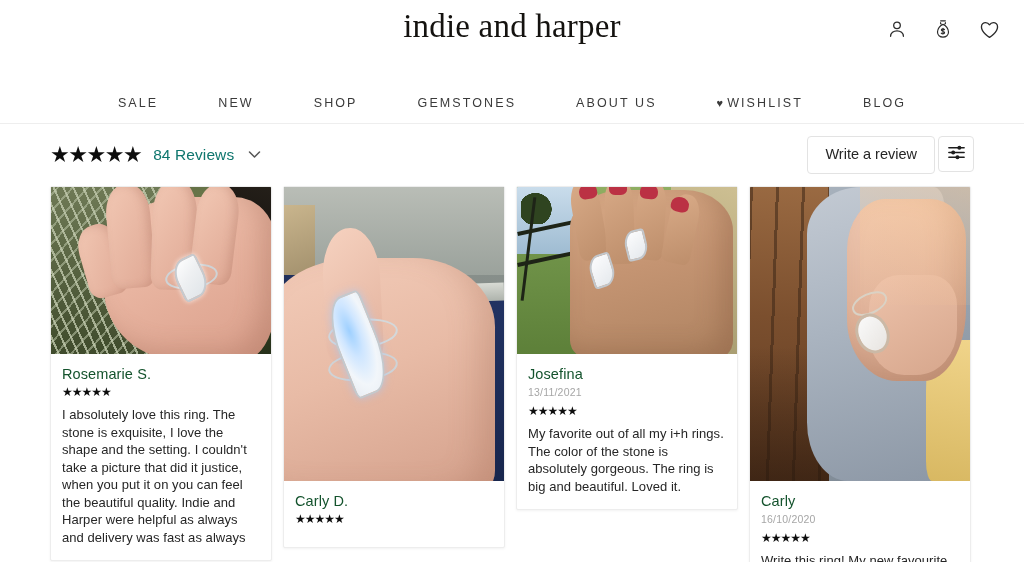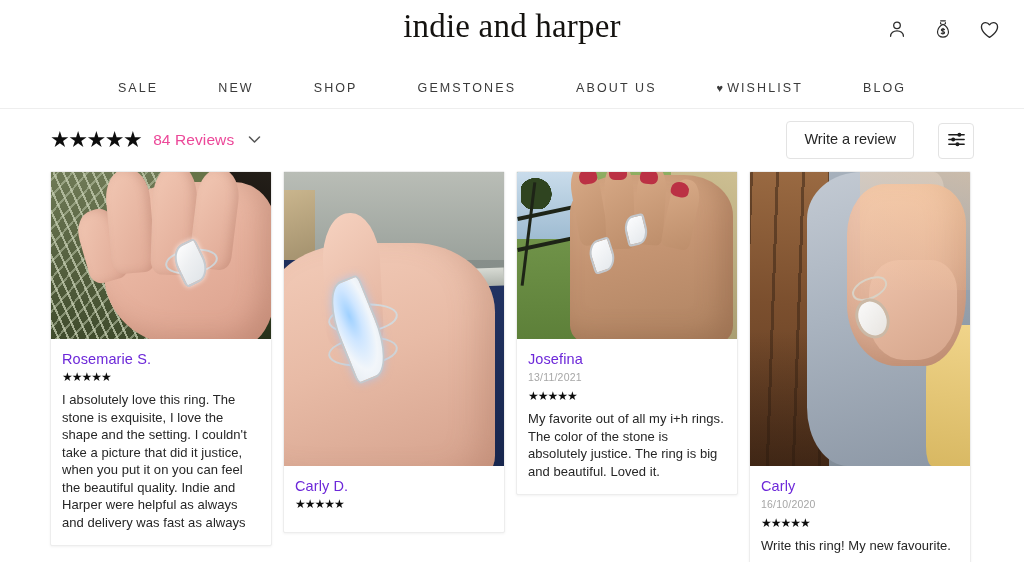--- a/index.html
+++ b/index.html
@@ -13,21 +13,21 @@
   body {
     font-family: "Liberation Sans", sans-serif;
     background: #ffffff;
     color: #1a1a1a;
     -webkit-font-smoothing: antialiased;
   }
 
   
   .site-header {
     position: relative;
-    height: 109px;
+    height: 124px;
     background: #ffffff;
     border-bottom: 1px solid #eeeeee;
   }
 
   .logo {
     position: absolute;
     top: 8px;
     left: 0;
     width: 100%;
     text-align: center;
@@ -101,34 +101,34 @@
 
   .stars-big {
     font-size: 22px;
     letter-spacing: -1.5px;
     color: #0d0d0d;
     line-height: 1;
   }
 
   .review-count {
     font-size: 15.5px;
-    color: #ec4899;
+    color: #0f766e;
     letter-spacing: 0.1px;
   }
 
   .chev {
     font-size: 12px;
     color: #4a4a4a;
     margin-left: 2px;
   }
 
   .toolbar-actions {
     display: flex;
-    align-items: flex-end;
-    gap: 24px;
+    align-items: flex-start;
+    gap: 3px;
     margin-left: 16px;
   }
 
   .write-review-btn {
     border: 1px solid #e3e3e3;
     background: #ffffff;
     border-radius: 4px;
     padding: 9px 17px;
     font-size: 14.5px;
     color: #262626;
@@ -176,21 +176,21 @@
   }
   .card-photo.short { height: 167px; }
   .card-photo.tall  { height: 294px; }
 
   .card-body {
     padding: 12px 11px 14px 11px;
   }
 
   .reviewer-name {
     font-size: 14.5px;
-    color: #6d28d9;
+    color: #14532d;
     margin-bottom: 4px;
     letter-spacing: 0.1px;
   }
 
   .review-date {
     font-size: 10.5px;
     color: #a6a6a6;
     margin-bottom: 7px;
     letter-spacing: 0.2px;
   }
@@ -479,21 +479,21 @@
           <div class="nail n3"></div>
           <div class="nail n4"></div>
         <div class="ring1g"></div>
           <div class="ring2g"></div>
       </div>
     </div>
     <div class="card-body">
       <div class="reviewer-name">Josefina</div>
       <div class="review-date">13/11/2021</div>
       <div class="stars-small">★★★★★</div>
-      <div class="review-text">My favorite out of all my i+h rings. The color of the stone is absolutely justice. The ring is big and beautiful. Loved it.</div>
+      <div class="review-text">My favorite out of all my i+h rings. The color of the stone is absolutely gorgeous. The ring is big and beautiful. Loved it.</div>
     </div>
   </article>
 
   <article class="review-card">
     <div class="card-photo tall">
       <div class="ph p4">
         <div class="deck"></div>
           <div class="deckshadow"></div>
         <div class="jean"></div>
           <div class="yellow"></div>

